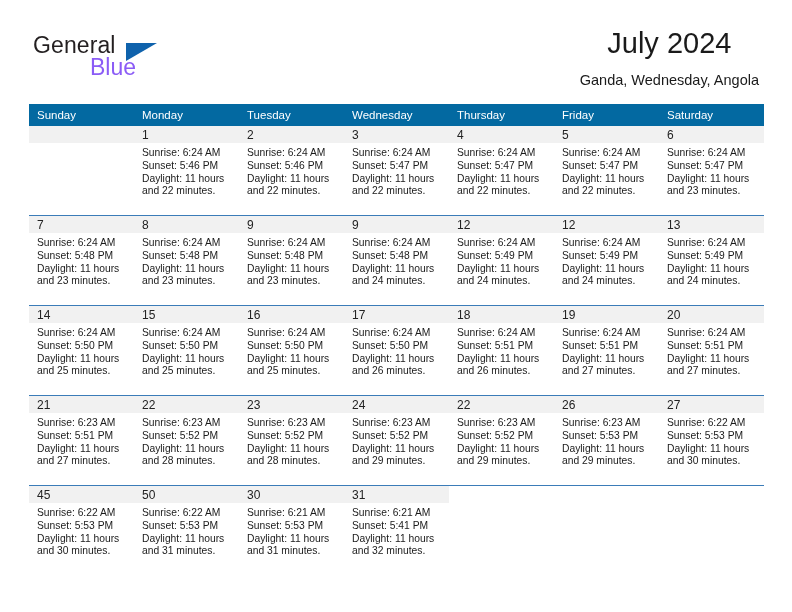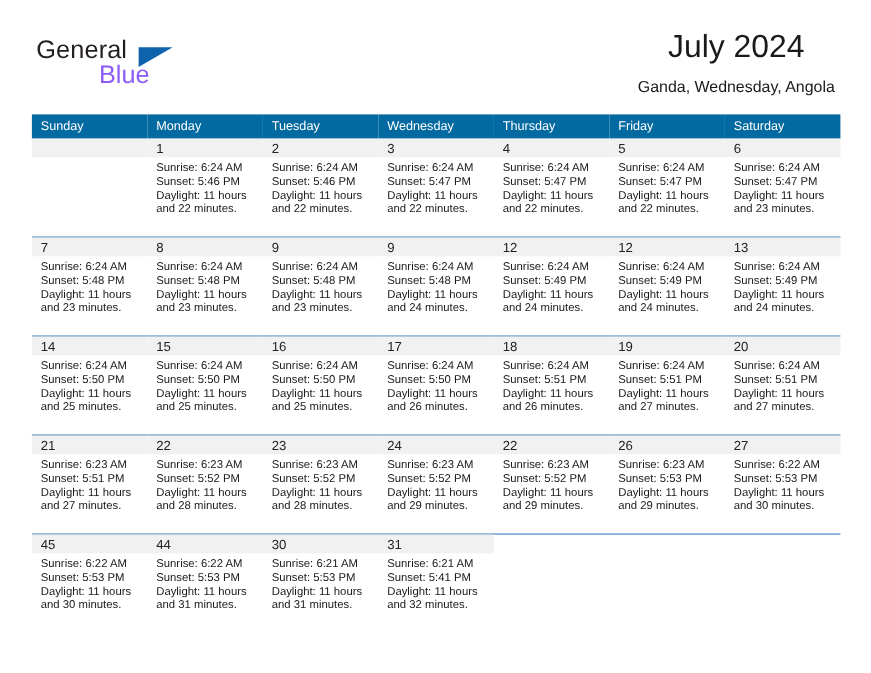--- a/index.html
+++ b/index.html
@@ -506,21 +506,21 @@
               <div class="info">
                 <div>Sunrise: 6:22 AM</div>
                 <div>Sunset: 5:53 PM</div>
                 <div>Daylight: 11 hours</div>
                 <div>and 30 minutes.</div>
               </div>
             </div>
           </td>
           <td>
             <div class="cell">
-              <div class="daynum">44</div>
+              <div class="daynum">50</div>
               <div class="info">
                 <div>Sunrise: 6:22 AM</div>
                 <div>Sunset: 5:53 PM</div>
                 <div>Daylight: 11 hours</div>
                 <div>and 31 minutes.</div>
               </div>
             </div>
           </td>
           <td>
             <div class="cell">

